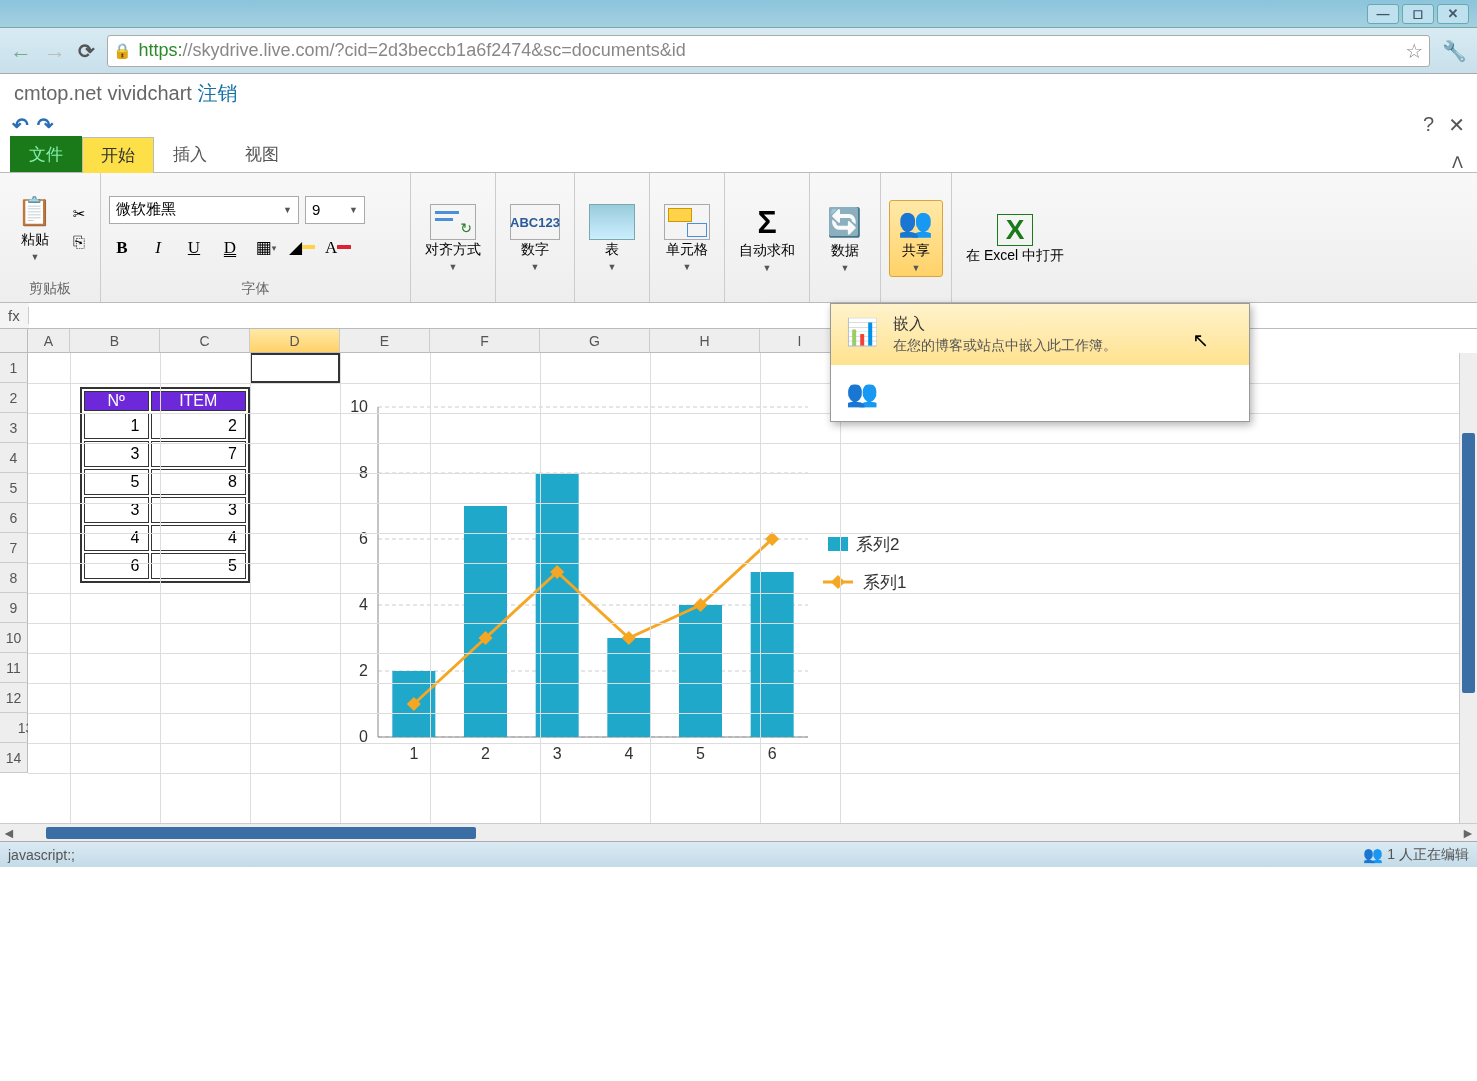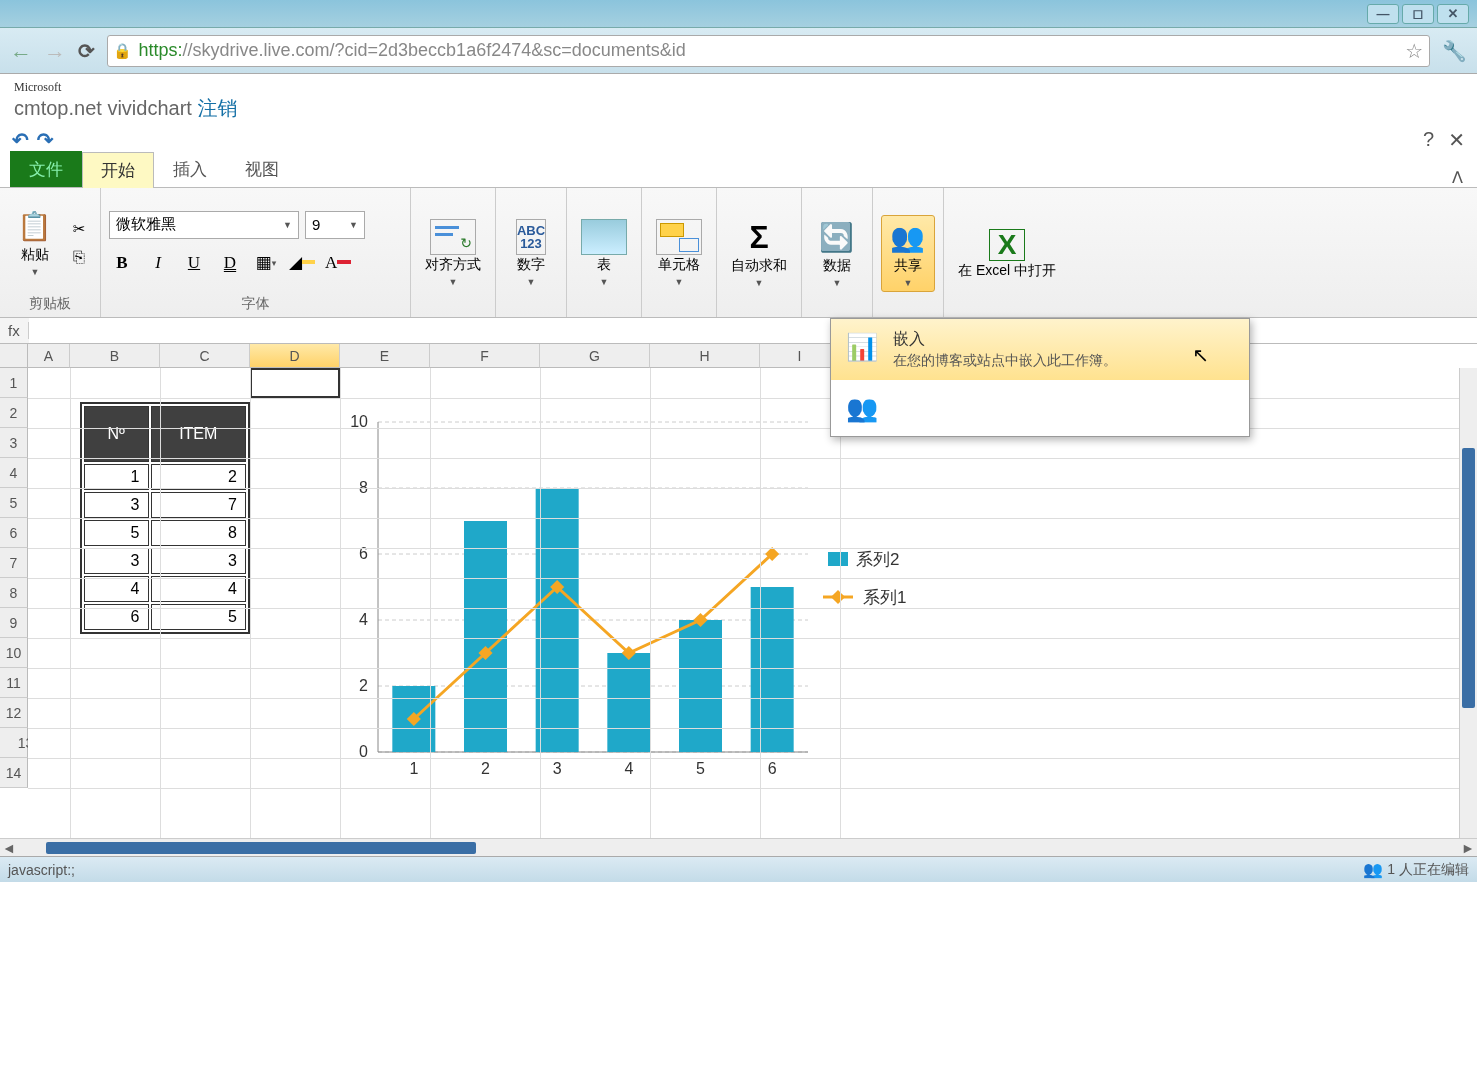--- a/index.html
+++ b/index.html
@@ -29,21 +29,21 @@
 .user-block .signout { color: #1570a6; }
 
 .qat { display: flex; gap: 8px; padding: 4px 12px 2px; align-items: center; }
 .undo-ico, .redo-ico { font-size: 20px; color: #2a6fb5; font-weight: bold; }
 .help-close { margin-left: auto; display: flex; gap: 14px; font-size: 20px; color: #555; }
 
 
 .ribbon-tabs { display: flex; align-items: flex-end; border-bottom: 1px solid #bbb; padding-left: 10px; height: 34px; position: relative; }
 .rtab { padding: 6px 18px; font-size: 17px; color: #555; border: 1px solid transparent; border-bottom: none; }
 .rtab.file { background: #1a7a1a; color: #86efac; }
-.rtab.active { background: #fef9c3; border-color: #bbb; color: #333; position: relative; top: 1px; }
+.rtab.active { background: #fde047; border-color: #bbb; color: #333; position: relative; top: 1px; }
 .ribbon-collapse { margin-left: auto; margin-right: 14px; font-size: 16px; color: #555; }
 
 
 .ribbon { background: linear-gradient(#f8f8f8, #eee); border-bottom: 1px solid #bbb; display: flex; height: 130px; position: relative; }
 .rgroup { border-right: 1px solid #ccc; padding: 4px 8px 2px; display: flex; flex-direction: column; }
 .rgroup-content { flex: 1; display: flex; align-items: center; gap: 4px; }
 .rgroup-label { text-align: center; font-size: 14px; color: #666; padding: 2px 0; }
 
 .big-btn { display: flex; flex-direction: column; align-items: center; justify-content: center; padding: 2px 6px; min-width: 54px; gap: 2px; }
 .big-btn .ico { font-size: 28px; height: 38px; display: flex; align-items: center; justify-content: center; }
@@ -87,21 +87,21 @@
 .row-headers { display: flex; flex-direction: column; }
 .row-h { width: 28px; border-right: 1px solid #bbb; border-bottom: 1px solid #ccc; background: #eee; display: flex; align-items: center; justify-content: center; font-size: 14px; color: #555; }
 .grid-area { position: relative; flex: 1; background: #fff; }
 .vline { position: absolute; top: 0; bottom: 0; width: 1px; background: #ddd; }
 .hline { position: absolute; left: 0; right: 0; height: 1px; background: #ddd; }
 
 .sel-cell { position: absolute; border: 2px solid #333; background: #fff; }
 
 
 .data-table { position: absolute; border: 2px solid #333; }
-.data-table th { background: #404040; color: #fff; border: 1px solid #333; padding: 18px 12px; font-weight: normal; font-size: 16px; }
+.data-table th { background: #6d28d9; color: #fff; border: 1px solid #333; padding: 0 12px; font-weight: normal; font-size: 16px; }
 .data-table td { border: 1px solid #333; padding: 3px 8px; text-align: right; font-size: 16px; }
 
 
 .chart-box { position: absolute; background: #fff; }
 .chart-svg { width: 100%; height: 100%; }
 
 
 .vscroll { position: absolute; right: 0; top: 0; bottom: 0; width: 18px; background: #eee; border-left: 1px solid #ccc; }
 .vscroll-thumb { position: absolute; left: 2px; right: 2px; background: #3a6ea5; border-radius: 2px; }
 .hscroll { height: 18px; background: #eee; border-top: 1px solid #ccc; display: flex; align-items: center; }
@@ -130,21 +130,20 @@
   <span class="reload-ico">⟳</span>
   <div class="url-bar">
     <span class="lock-ico">🔒</span>
     <span class="url-text"><span class="https">https:</span><span>//skydrive.live.com/?cid=2d3beccb1a6f2474&amp;sc=documents&amp;id</span></span>
     <span class="star-ico">☆</span>
   </div>
   <span class="wrench-ico">🔧</span>
 </div>
 
 <div class="app-header">
-  <div class="ms-label">Microsoft</div>
   <div class="app-title-row">
     <div class="user-block">
       <span>cmtop.net vividchart</span>
       <span class="signout">注销</span>
     </div>
   </div>
 </div>
 
 <div class="qat">
   <span class="undo-ico">↶</span>
@@ -220,21 +219,21 @@
           <span style="position:absolute;right:3px;bottom:3px;color:#2a7a2a;font-size:14px">↻</span>
         </div>
         <div class="lbl"><span>对齐方式</span><br><span class="drop-caret">▼</span></div>
       </div>
     </div>
   </div>
 
   <div class="rgroup">
     <div class="rgroup-content">
       <div class="big-btn">
-        <div class="ico" style="border:1px solid #aaa;width:30px;height:36px;font-size:13px;font-weight:bold;color:#2a5a9a;line-height:1;flex-direction:column">
+        <div class="ico" style="border:1px solid #aaa;width:50px;height:36px;font-size:13px;font-weight:bold;color:#2a5a9a;line-height:1;flex-direction:row">
           <span>ABC</span>
             <span>123</span>
         </div>
         <div class="lbl"><span>数字</span><br><span class="drop-caret">▼</span></div>
       </div>
     </div>
   </div>
 
   <div class="rgroup">
     <div class="rgroup-content">

